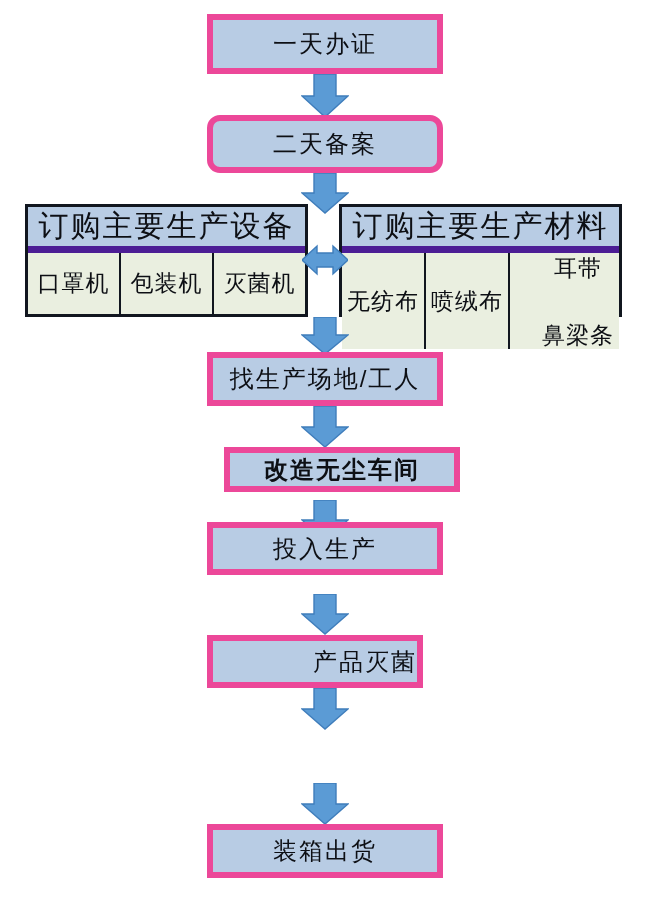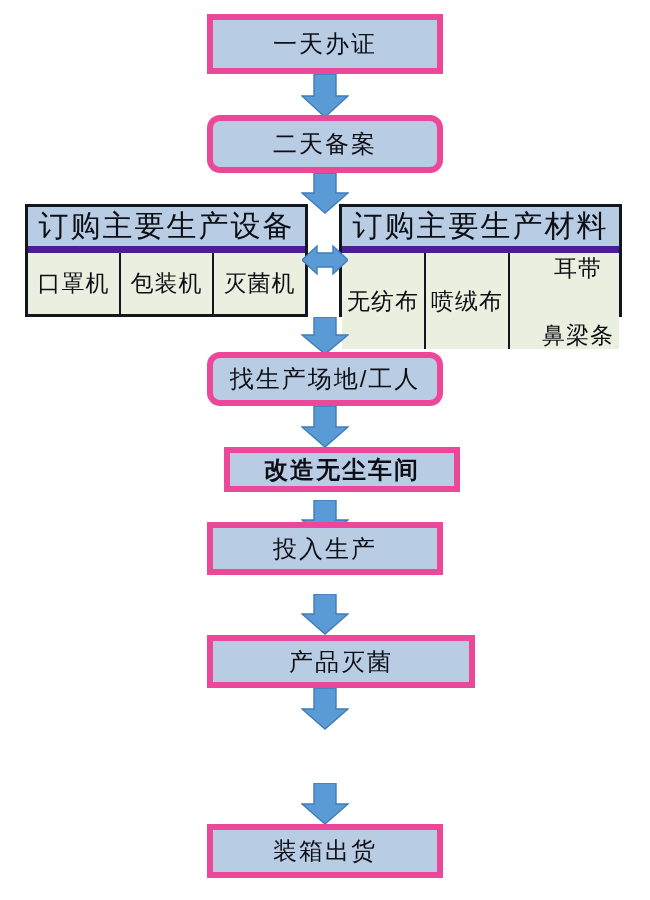--- a/index.html
+++ b/index.html
@@ -155,21 +155,21 @@
       <polygon points="0,24 15,10 15,17 31,17 31,10 46,24 31,38 31,31 15,31 15,38" fill="#5b9bd5" stroke="#3f7dbb" stroke-width="1.4"></polygon>
     </svg>
   </div>
 
   <div class="arrow-down" style="left:301px; top:317px; width:48px; height:38px;">
     <svg width="48" height="38" viewBox="0 0 48 38">
       <polygon points="13,0 35,0 35,18 47,18 24,37 1,18 13,18" fill="#5b9bd5" stroke="#3f7dbb" stroke-width="1.4"></polygon>
     </svg>
   </div>
 
-  <div class="node" style="left:207px; top:352px; width:236px; height:54px;border-radius:13px;">
+  <div class="node" style="left:207px; top:352px; width:236px; height:54px;">
     <span>找生产场地/工人</span>
   </div>
 
   <div class="arrow-down" style="left:301px; top:406px; width:48px; height:42px;">
     <svg width="48" height="42" viewBox="0 0 48 42">
       <polygon points="13,0 35,0 35,21 47,21 24,41 1,21 13,21" fill="#5b9bd5" stroke="#3f7dbb" stroke-width="1.4"></polygon>
     </svg>
   </div>
 
   <div class="node" style="left:224px; top:447px; width:236px; height:45px;font-weight:bold;">
@@ -185,21 +185,21 @@
   <div class="node" style="left:207px; top:522px; width:236px; height:53px;">
     <span>投入生产</span>
   </div>
 
   <div class="arrow-down" style="left:301px; top:594px; width:48px; height:41px;">
     <svg width="48" height="41" viewBox="0 0 48 41">
       <polygon points="13,0 35,0 35,20 47,20 24,40 1,20 13,20" fill="#5b9bd5" stroke="#3f7dbb" stroke-width="1.4"></polygon>
     </svg>
   </div>
 
-  <div class="node" style="left:207px; top:635px; width:268px; height:53px;">
+  <div class="node" style="left:207px; top:635px; width:216px; height:53px;justify-content:flex-end;">
     <span>产品灭菌</span>
   </div>
 
   <div class="arrow-down" style="left:301px; top:688px; width:48px; height:42px;">
     <svg width="48" height="42" viewBox="0 0 48 42">
       <polygon points="13,0 35,0 35,21 47,21 24,41 1,21 13,21" fill="#5b9bd5" stroke="#3f7dbb" stroke-width="1.4"></polygon>
     </svg>
   </div>
 
 

